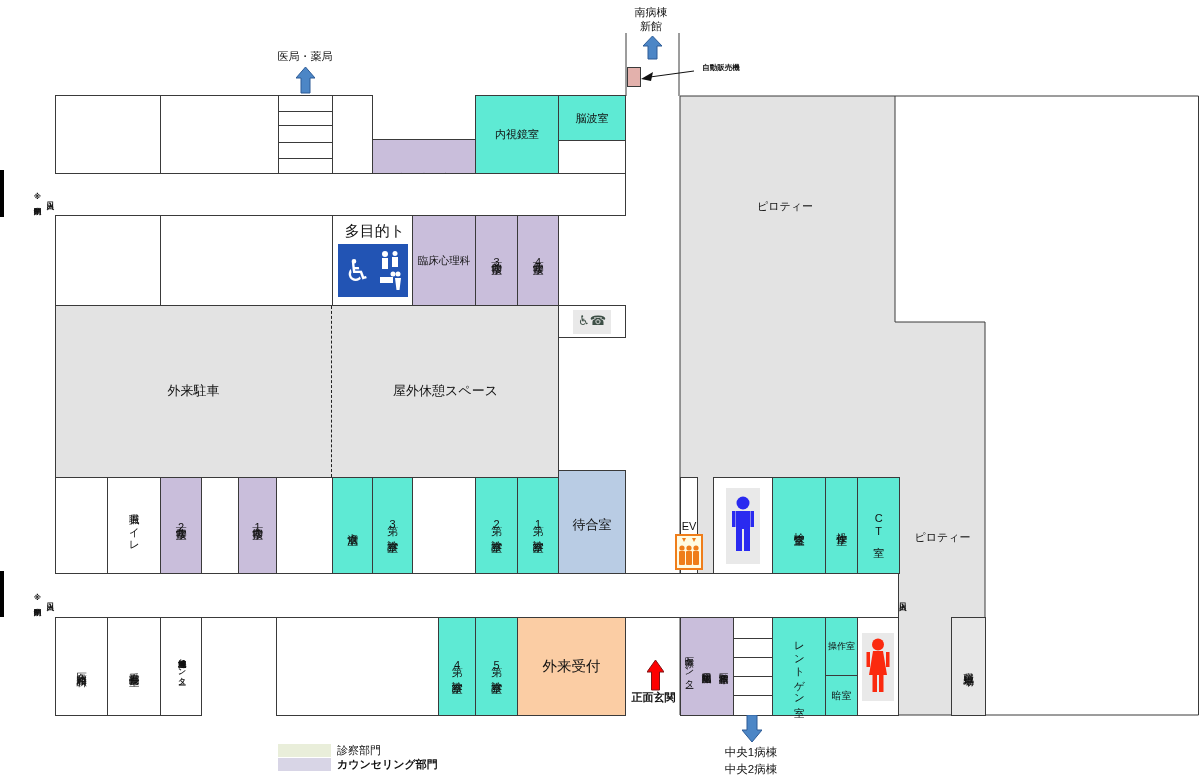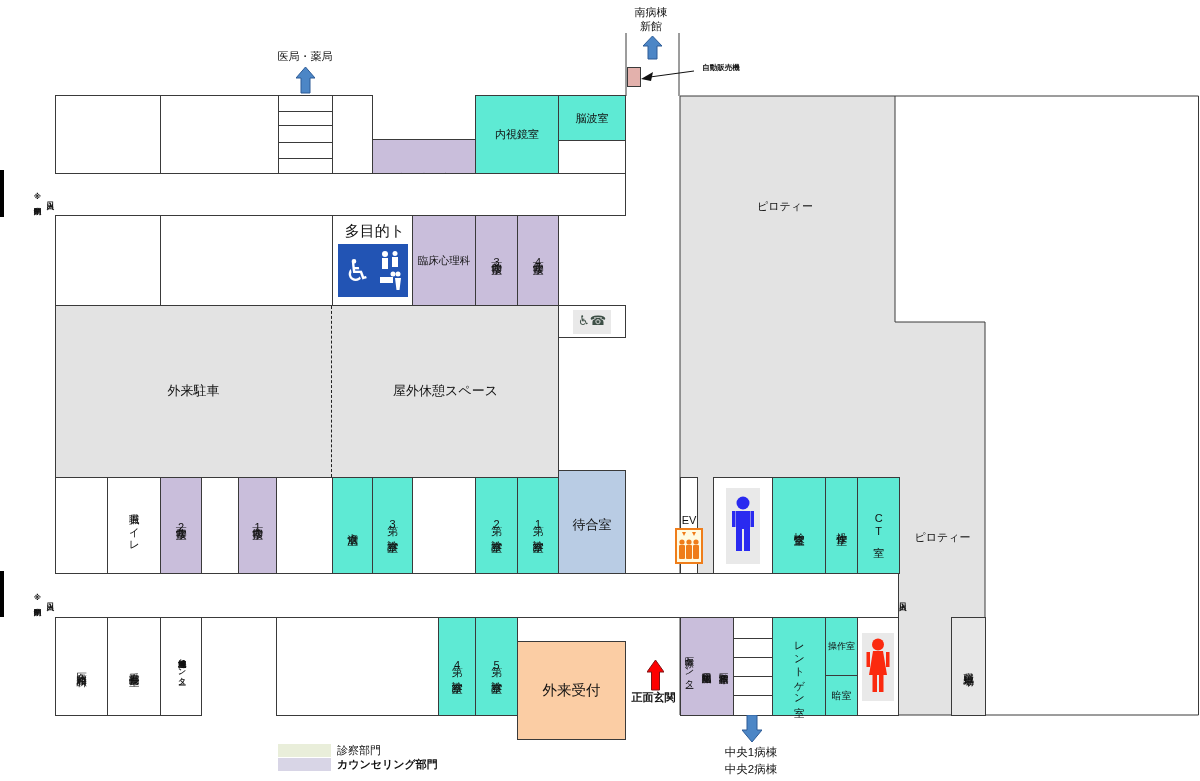--- a/index.html
+++ b/index.html
@@ -114,21 +114,21 @@
   <div class="room v" style="left:107px;top:477px;width:54px;height:97px;font-size:10.5px;">職員トイレ</div>
   <div class="room purple v" style="left:160px;top:477px;width:42px;height:97px;">面接室2</div>
   <div class="room" style="left:201px;top:477px;width:38px;height:97px;"></div>
   <div class="room purple v" style="left:238px;top:477px;width:39px;height:97px;">面接室1</div>
   <div class="room" style="left:276px;top:477px;width:57px;height:97px;"></div>
   <div class="room green v" style="left:332px;top:477px;width:41px;height:97px;">点滴室</div>
   <div class="room green v" style="left:372px;top:477px;width:41px;height:97px;">第3診察室</div>
   <div class="room green v" style="left:475px;top:477px;width:43px;height:97px;">第2診察室</div>
   <div class="room green v" style="left:517px;top:477px;width:42px;height:97px;">第1診察室</div>
 
-  <div class="room" style="left:680px;top:477px;width:18px;height:97px;flex-direction:column;justify-content:flex-end;padding-bottom:9px;">
+  <div class="room" style="left:680px;top:477px;width:18px;height:97px;flex-direction:column;justify-content:flex-end;padding-bottom:3px;">
     <span style="font-size:11px;margin-bottom:1px;">EV</span>
     <svg width="28" height="36">
       <rect x="1" y="1" width="26" height="34" fill="#fffbe2" stroke="#ef7d1a" stroke-width="2"></rect>
       <polygon points="7,4 11,4 9,8" fill="#ef7d1a"></polygon>
         <polygon points="17,4 21,4 19,8" fill="#ef7d1a"></polygon>
       <g fill="#ef7d1a">
         <circle cx="7" cy="14" r="2.6"></circle>
           <rect x="4" y="17" width="6" height="14" rx="1"></rect>
         <circle cx="14" cy="14" r="2.6"></circle>
           <rect x="11" y="17" width="6" height="14" rx="1"></rect>
@@ -158,21 +158,21 @@
   <div class="lbl v bold" style="left:31px;top:577px;width:12px;height:40px;font-size:7.5px;letter-spacing:0;">※閉鎖中</div>
   <div class="lbl v bold" style="left:44px;top:579px;width:12px;height:36px;font-size:7.5px;letter-spacing:0;">出入口</div>
   <div class="lbl v bold" style="left:896px;top:579px;width:13px;height:36px;font-size:7.5px;letter-spacing:0;">出入口</div>
 
   <div class="room v" style="left:55px;top:617px;width:53px;height:99px;font-size:10.5px;">医療相談科</div>
   <div class="room v" style="left:107px;top:617px;width:54px;height:99px;font-size:10.5px;">看護部長室</div>
   <div class="room v bold" style="left:160px;top:617px;width:42px;height:99px;font-size:8px;letter-spacing:0;">地域連携センター</div>
   <div class="room" style="left:276px;top:617px;width:163px;height:99px;"></div>
   <div class="room green v" style="left:438px;top:617px;width:38px;height:99px;">第4診察室</div>
   <div class="room green v" style="left:475px;top:617px;width:43px;height:99px;">第5診察室</div>
-  <div class="room orange" style="left:517px;top:617px;width:109px;height:99px;font-size:14.5px;margin-top:24px;">外来受付</div>
+  <div class="room orange" style="left:517px;top:617px;width:109px;height:99px;font-size:14.5px;">外来受付</div>
 
   <svg class="abs" width="17" height="31" style="left:647px;top:660px">
     <polygon points="8.5,0 17,12 12.5,12 12.5,30 4.5,30 4.5,12 0,12" fill="#fe0000" stroke="#7f1416"></polygon>
   </svg>
   <div class="lbl bold" style="left:627px;top:691px;width:53px;height:13px;font-size:11px;">正面玄関</div>
 
   <div class="room purple v pre" style="left:680px;top:617px;width:54px;height:99px;font-size:9.5px;letter-spacing:0;line-height:1.8;">医療相談室
 福岡県認知症
 医療センター</div>
   <div class="room" style="left:733px;top:617px;width:40px;height:99px;">

